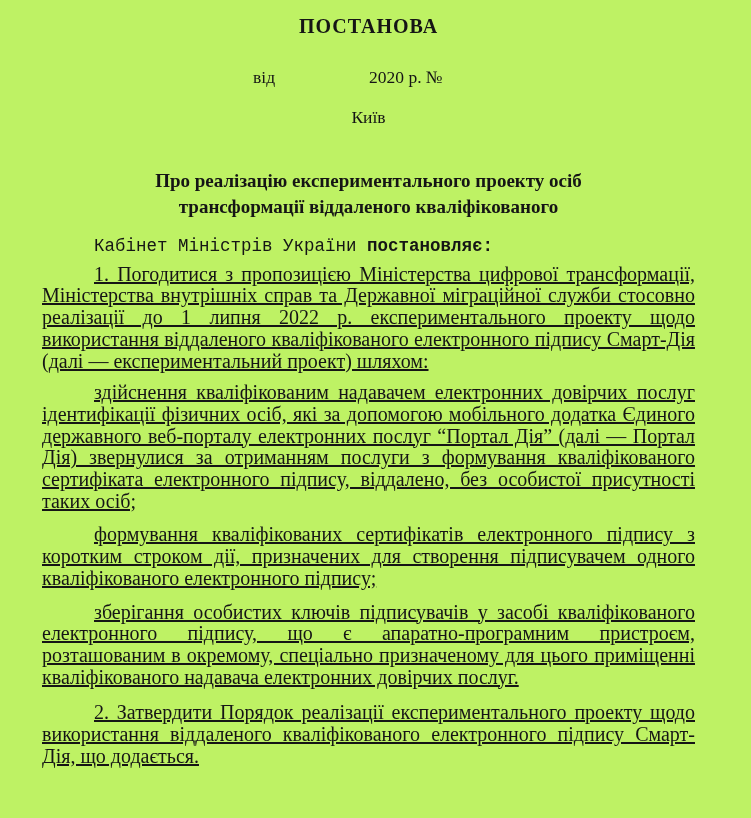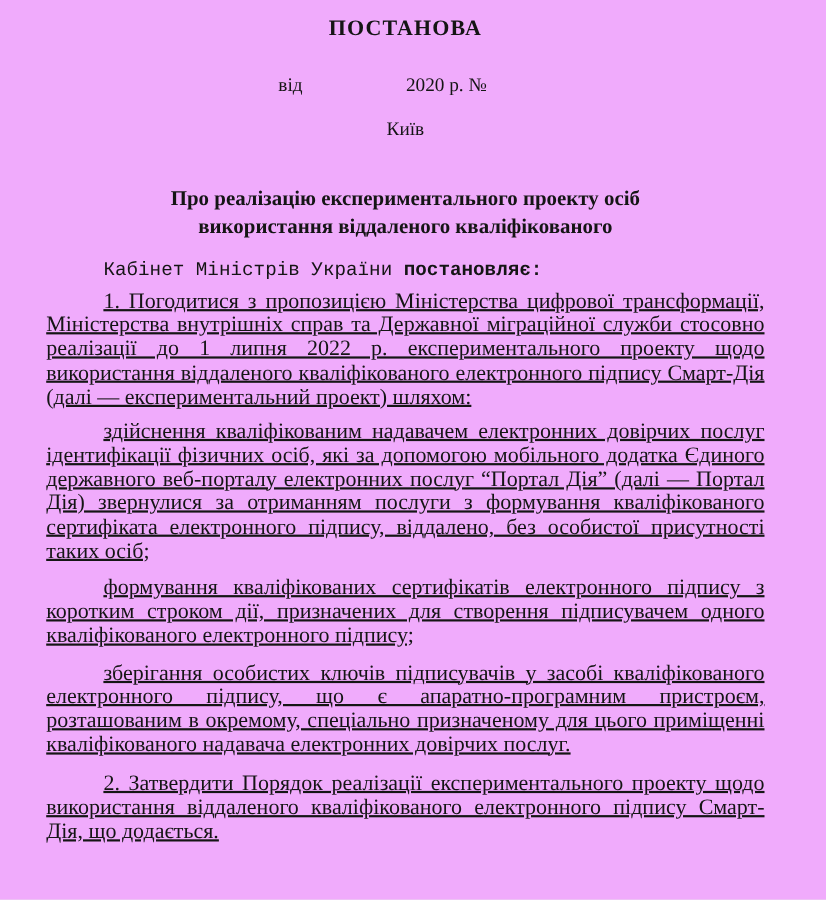--- a/index.html
+++ b/index.html
@@ -7,21 +7,21 @@
     padding: 0;
     background: #e9e9e9;
   }
   .page {
     position: relative;
     width: 751px;
     height: 818px;
     box-sizing: border-box;
     margin: 0 auto;
     padding: 14px 56px 0 42px;
-    background: #f0abfc;
+    background: #bef264;
     color: #151515;
     font-family: "Liberation Serif", "DejaVu Serif", serif;
     overflow: hidden;
   }
   .doc-type {
     text-align: center;
     font-weight: bold;
     font-size: 20px;
     line-height: 24px;
     letter-spacing: 1px;
@@ -77,21 +77,21 @@
 
   <div class="date-row">
     <span class="date-prefix">від</span>
     <span class="date-value">2020 р. №</span>
   </div>
 
   <div class="city">Київ</div>
 
   <div class="doc-title">
     <div>Про реалізацію експериментального проекту осіб</div>
-    <div>використання віддаленого кваліфікованого</div>
+    <div>трансформації віддаленого кваліфікованого</div>
   </div>
 
   <div class="preamble">
     <span class="lead">Кабінет Міністрів України </span><span class="verb">постановляє:</span>
   </div>
 
   <p class="body mt6">1. Погодитися з пропозицією Міністерства цифрової трансформації, Міністерства внутрішніх справ та Державної міграційної служби стосовно реалізації до 1 липня 2022 р. експериментального проекту щодо використання віддаленого кваліфікованого електронного підпису Смарт-Дія (далі — експериментальний проект) шляхом:</p>
 
   <p class="body">здійснення кваліфікованим надавачем електронних довірчих послуг ідентифікації фізичних осіб, які за допомогою мобільного додатка Єдиного державного веб-порталу електронних послуг “Портал Дія” (далі — Портал Дія) звернулися за отриманням послуги з формування кваліфікованого сертифіката електронного підпису, віддалено, без особистої присутності таких осіб;</p>
 

